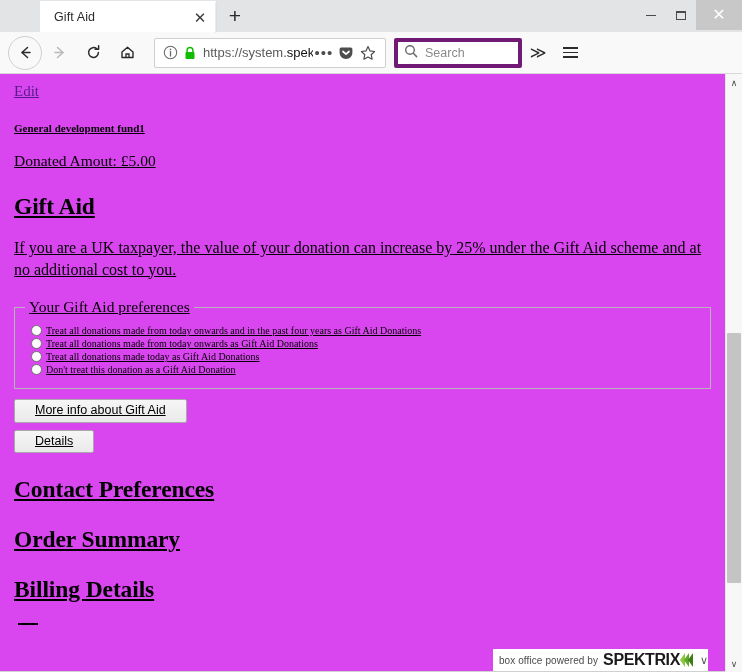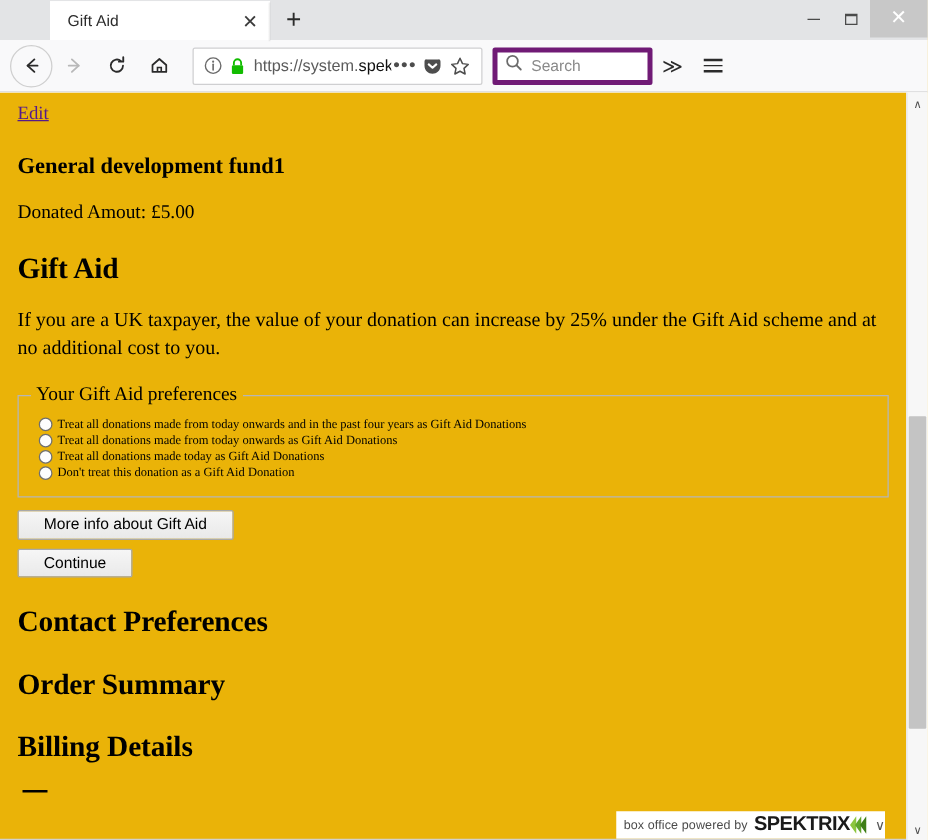--- a/index.html
+++ b/index.html
@@ -240,24 +240,25 @@
     flex: 1 1 auto;
     position: relative;
     background: #ffffff;
     overflow: hidden;
     display: flex;
   }
   .page {
     flex: 1 1 auto;
     position: relative;
     overflow: hidden;
-    background: #eab308;
+    background: #d946ef;
     font-family: "Liberation Serif", serif;
     padding: 0 14px 0 14px;
     box-sizing: border-box;
+    text-decoration: underline;
   }
 
   
   .vscroll {
     width: 16px;
     background: #f7f7f7;
     border-left: 1px solid #e6e6e6;
     position: relative;
     flex: 0 0 auto;
   }
@@ -293,21 +294,21 @@
     font-family: "Liberation Serif", serif;
   }
   h1.page-h {
     font-size: 23.5px;
     font-weight: bold;
     margin: 23px 0 0 0;
     color: #000;
     letter-spacing: -0.1px;
   }
   h2.sub-h {
-    font-size: 18px;
+    font-size: 11px;
     font-weight: bold;
     margin: 22px 0 0 0;
     color: #000;
   }
   p.body-text {
     font-size: 16px;
     margin: 17px 0 0 0;
     line-height: 1.35;
     color: #000;
   }
@@ -565,21 +566,21 @@
           <span class="rlabel">Treat all donations made today as Gift Aid Donations</span>
         </label>
 
         <label class="radio-row">
           <span class="rb"></span>
           <span class="rlabel">Don't treat this donation as a Gift Aid Donation</span>
         </label>
       </fieldset>
 
       <button class="btn">More info about Gift Aid</button>
-      <button class="btn continue">Continue</button>
+      <button class="btn continue">Details</button>
 
       <h1 class="page-h">Contact Preferences</h1>
       <h1 class="page-h">Order Summary</h1>
       <h1 class="page-h">Billing Details</h1>
 
       <span class="dash"></span>
 
       <div class="brandbar">
         <span class="brand-text">box office powered by</span>
         <span class="brand-logo">

